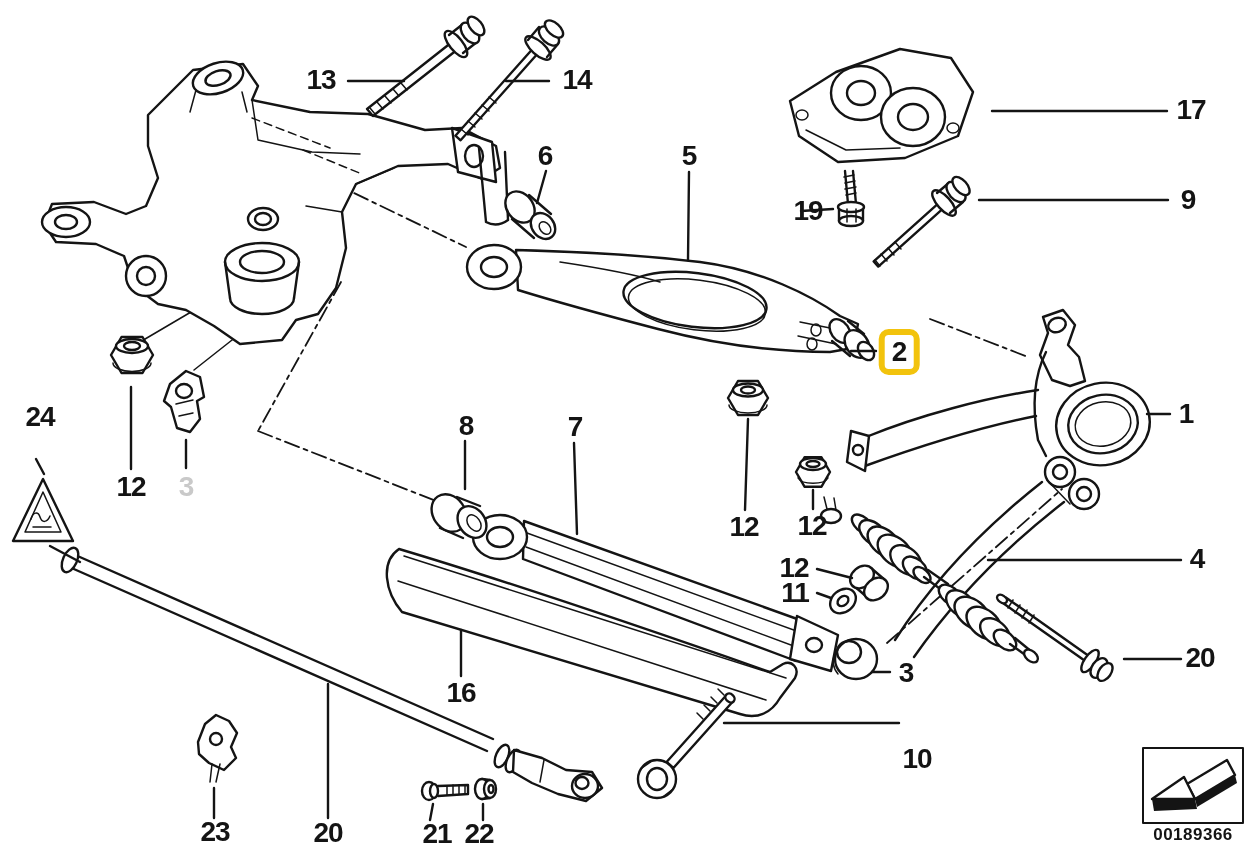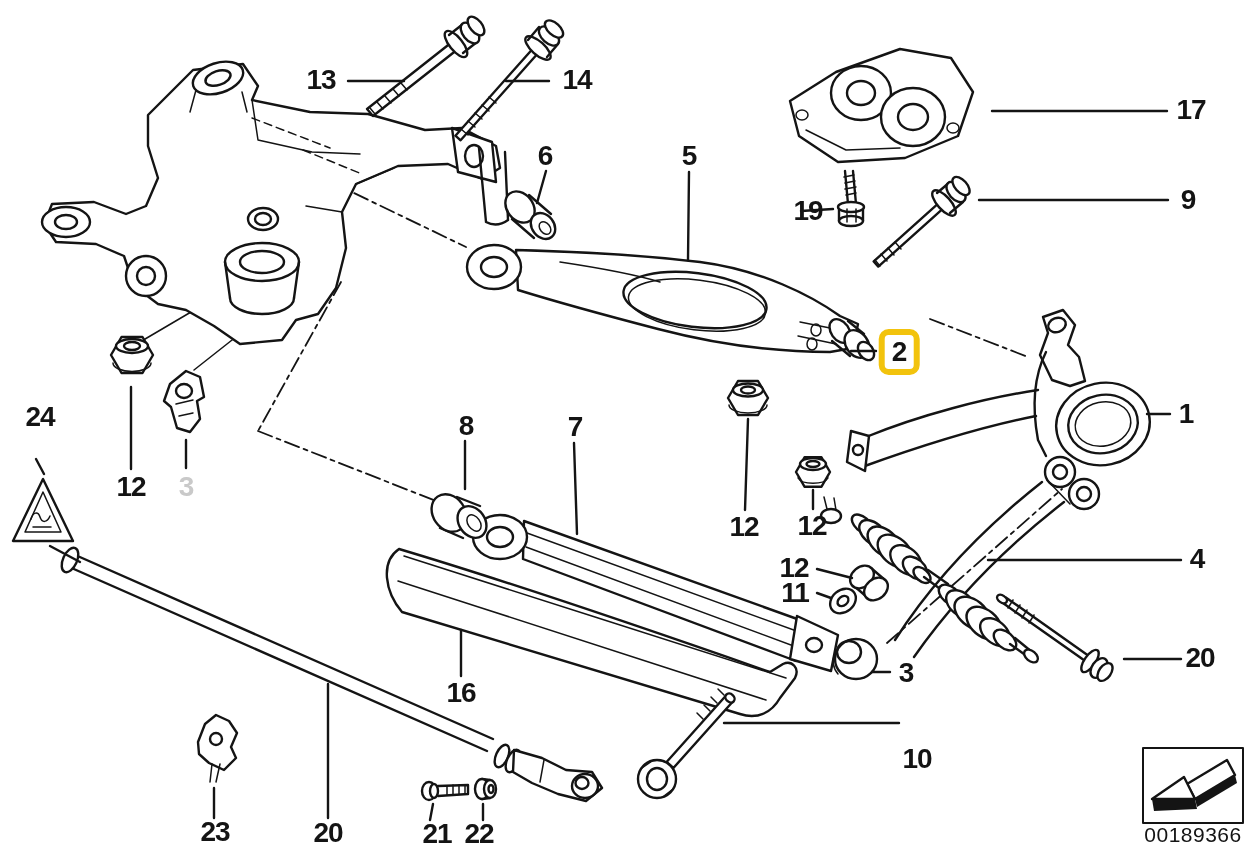--- a/index.html
+++ b/index.html
@@ -14,21 +14,21 @@
   svg .dashdot{stroke-width:1.8;stroke-dasharray:15 5 4 5;}
   svg .dash{stroke-width:1.5;stroke-dasharray:8 5;}
   svg .box{stroke-width:2;}
   #labels{position:absolute;left:0;top:0;width:100%;height:100%;}
   .part-label{position:absolute;transform:translate(-50%,-50%);
     font-weight:700;font-size:28px;line-height:1;color:var(--line,#141414);
     letter-spacing:-1px;white-space:nowrap;}
   .part-label.highlighted{border:6px solid var(--hl,#F2C30D);border-radius:10px;padding:3px 7px;background:#fff;}
   .part-label.muted{color:var(--muted,#c9c9c9);}
   .doc-number{position:absolute;transform:translate(-50%,-50%);
-    font-weight:400;font-size:21px;letter-spacing:.5px;color:var(--line,#141414);}
+    font-weight:700;font-size:17px;letter-spacing:.5px;color:var(--line,#141414);}
 </style>
 </head>
 <body>
 
 <div id="stage">
 
 <svg width="1260" height="848" viewBox="0 0 1260 848">
 
   <g>
     <path class="dashdot" d="M302,168 L466,247"></path>

